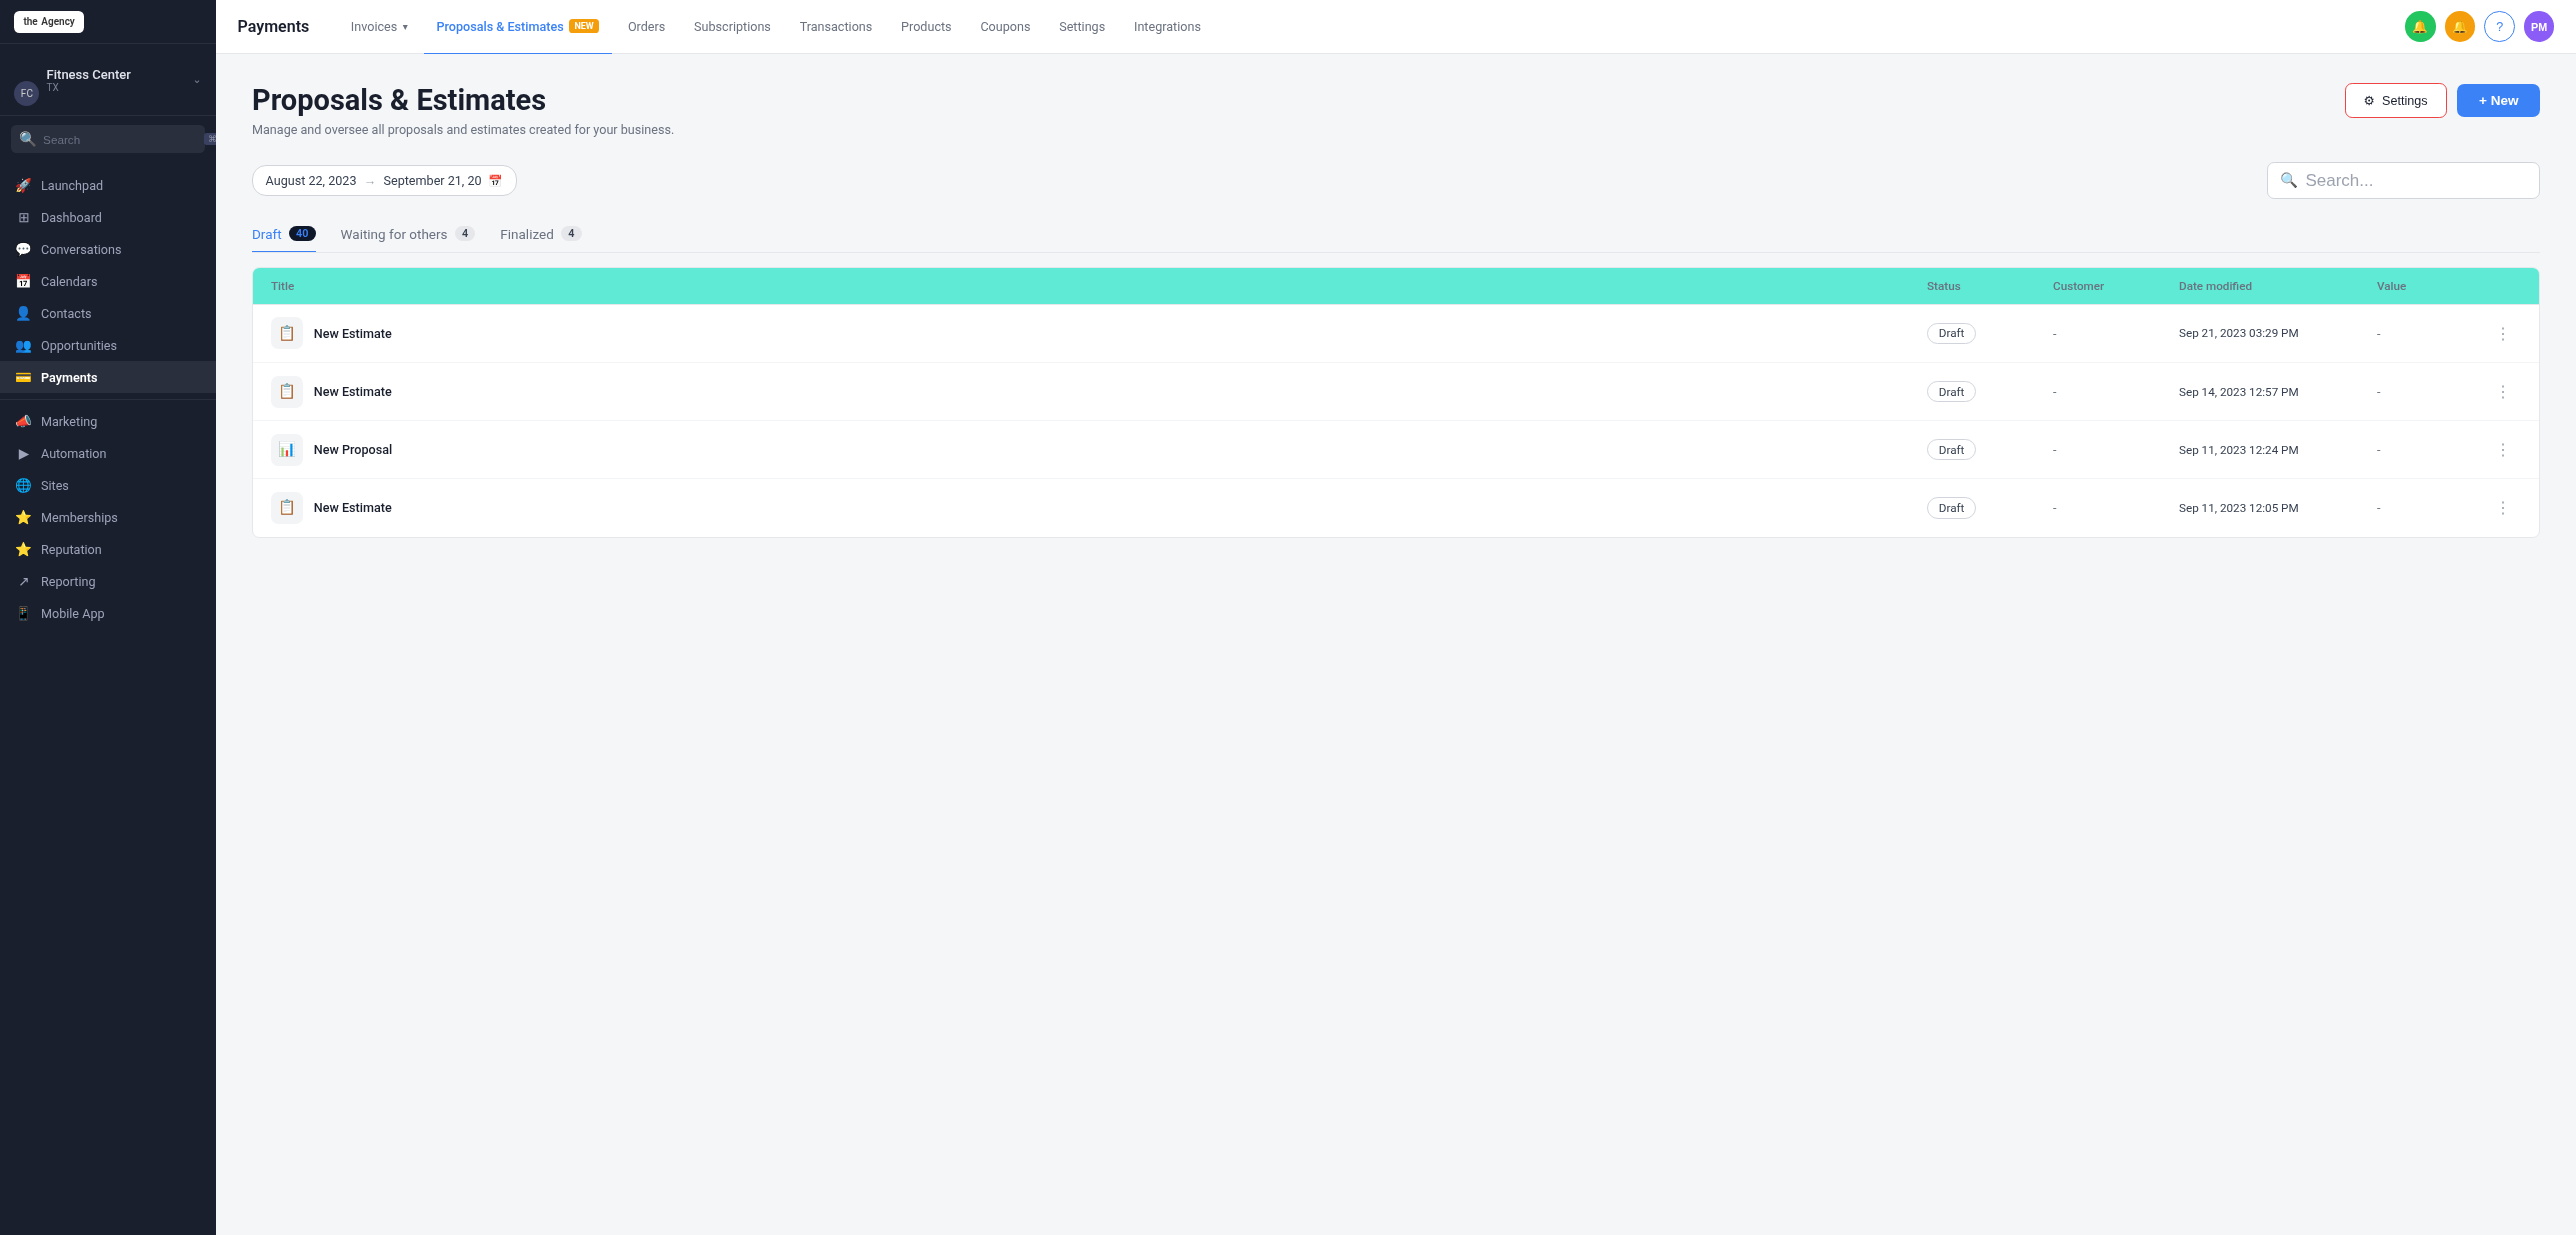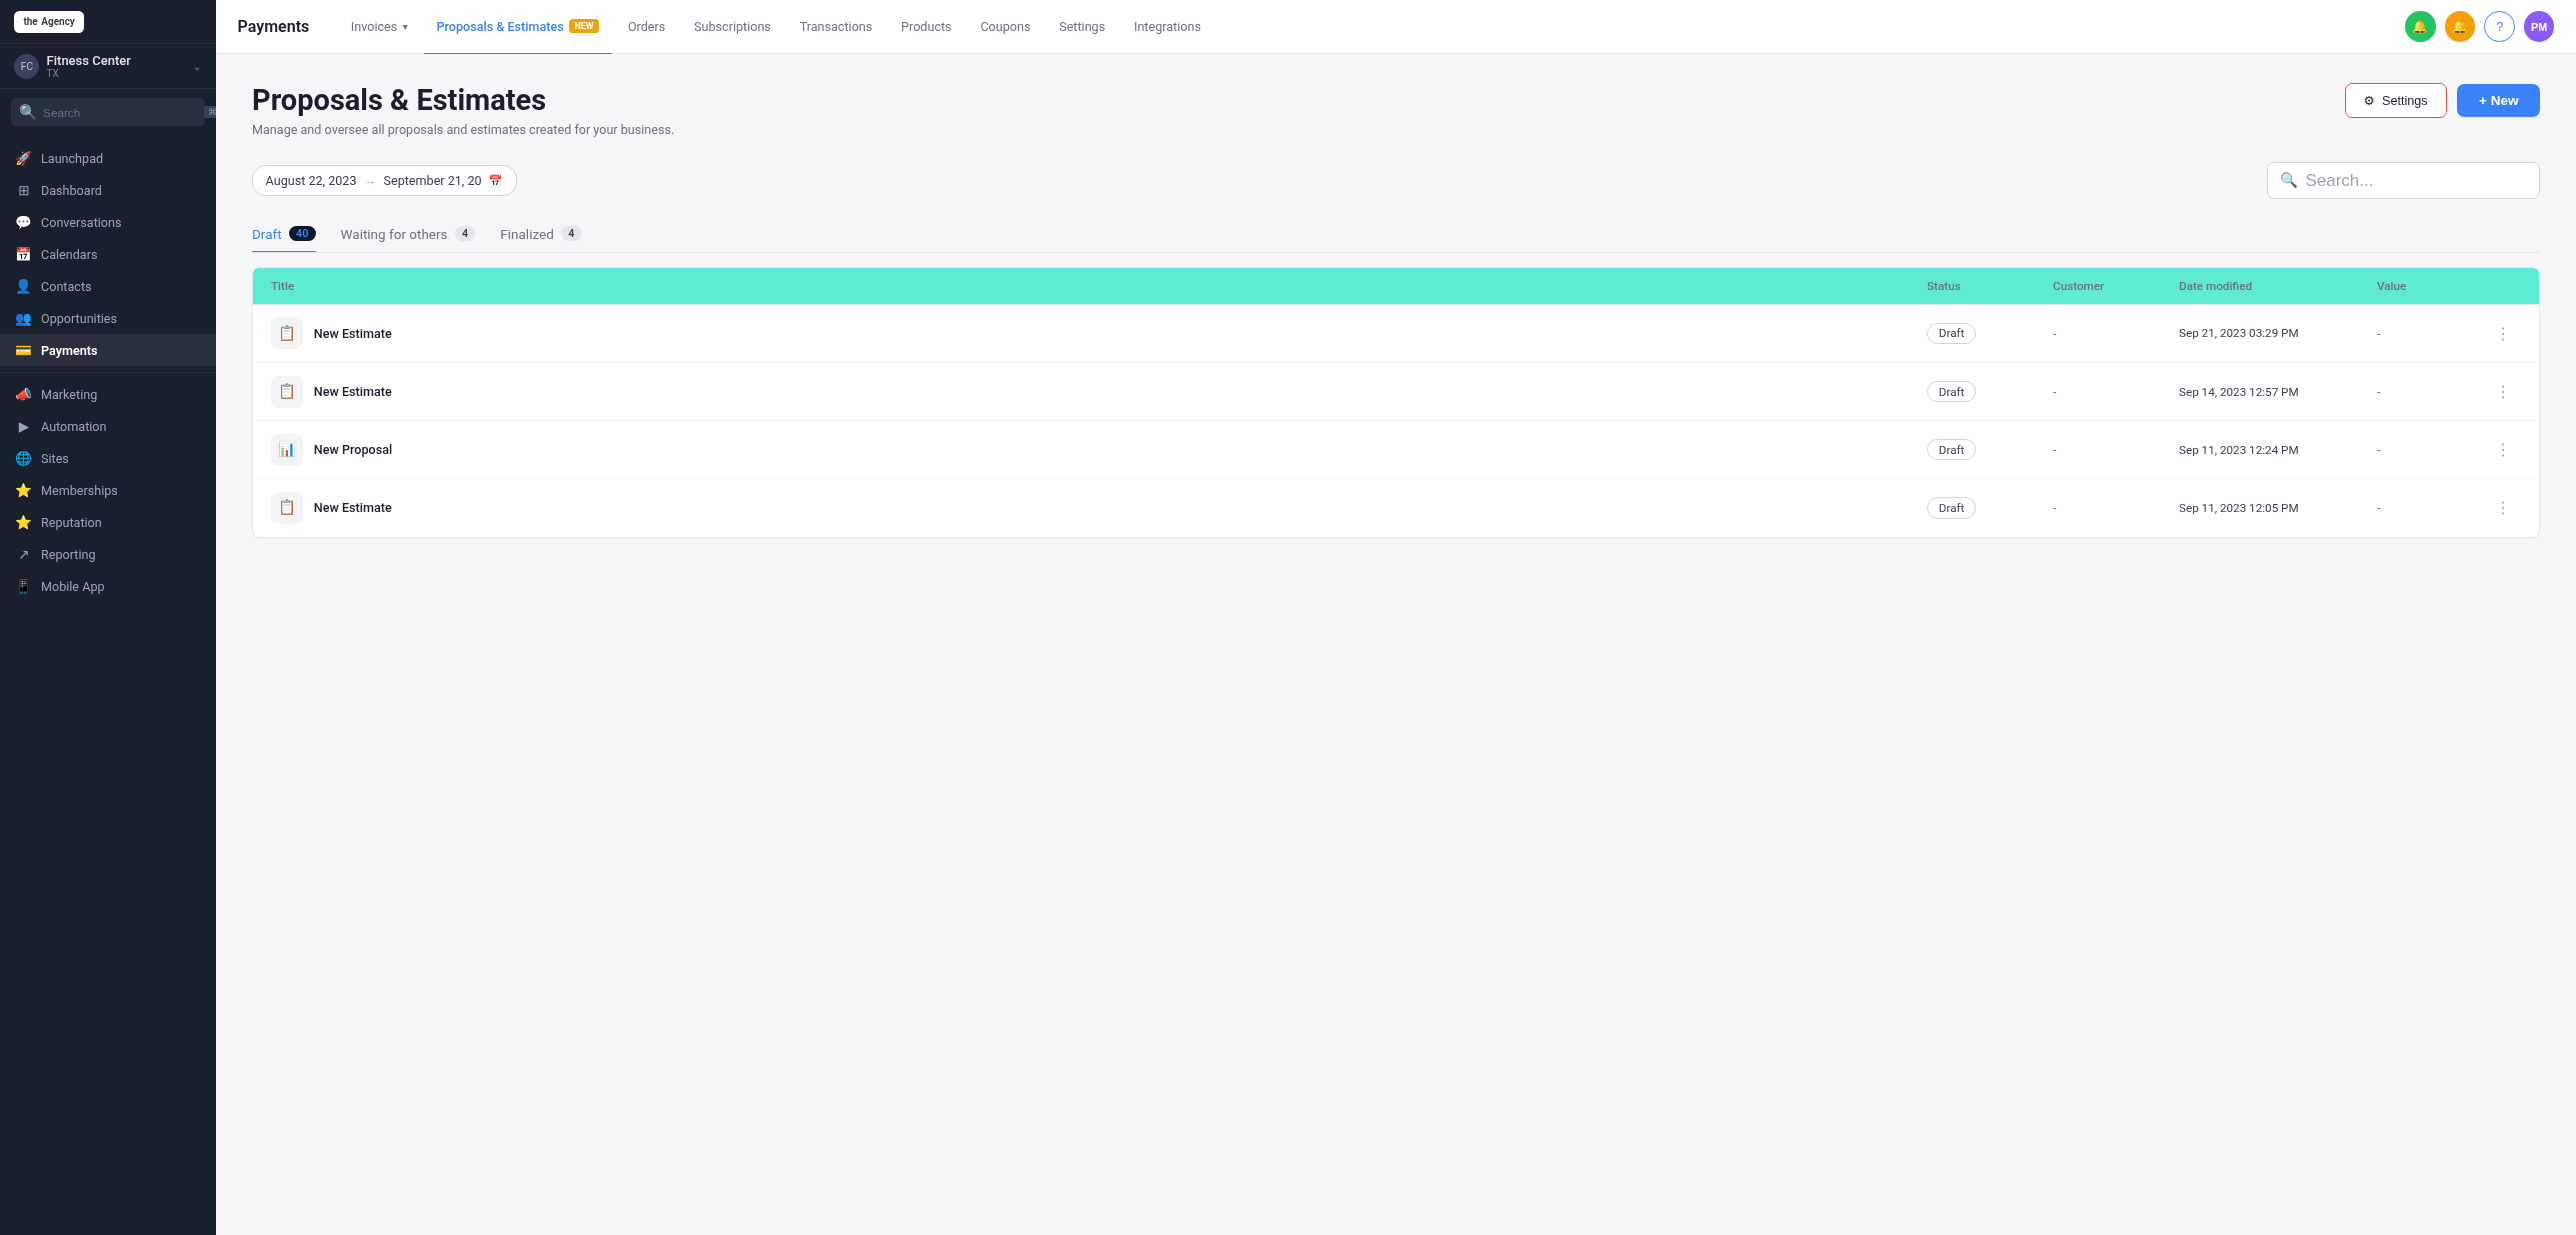--- a/index.html
+++ b/index.html
@@ -36,21 +36,21 @@
       align-items: center;
       gap: 7.2px;
       border-bottom: 0.9px solid #2a2f3e;
       cursor: pointer;
     }
     .workspace-avatar {
       width: 25px; height: 25px;
       background: #3a4060;
       border-radius: 50%;
       display: flex; align-items: center; justify-content: center;
-      font-size: 10px; color: #ccc;
+      font-size: 10px; color: #ccc; margin-top: 28px;
     }
     .workspace-info { flex: 1; }
     .workspace-name { font-size: 13px; color: #e0e3ea; font-weight: 500; }
     .workspace-sub { font-size: 10px; color: #7a7f92; }
     .workspace-chevron { color: #7a7f92; font-size: 10.8px; }
 
     .search-bar {
       margin: 9px 10.8px;
       background: #2a2f3e;
       border-radius: 5.4px;

